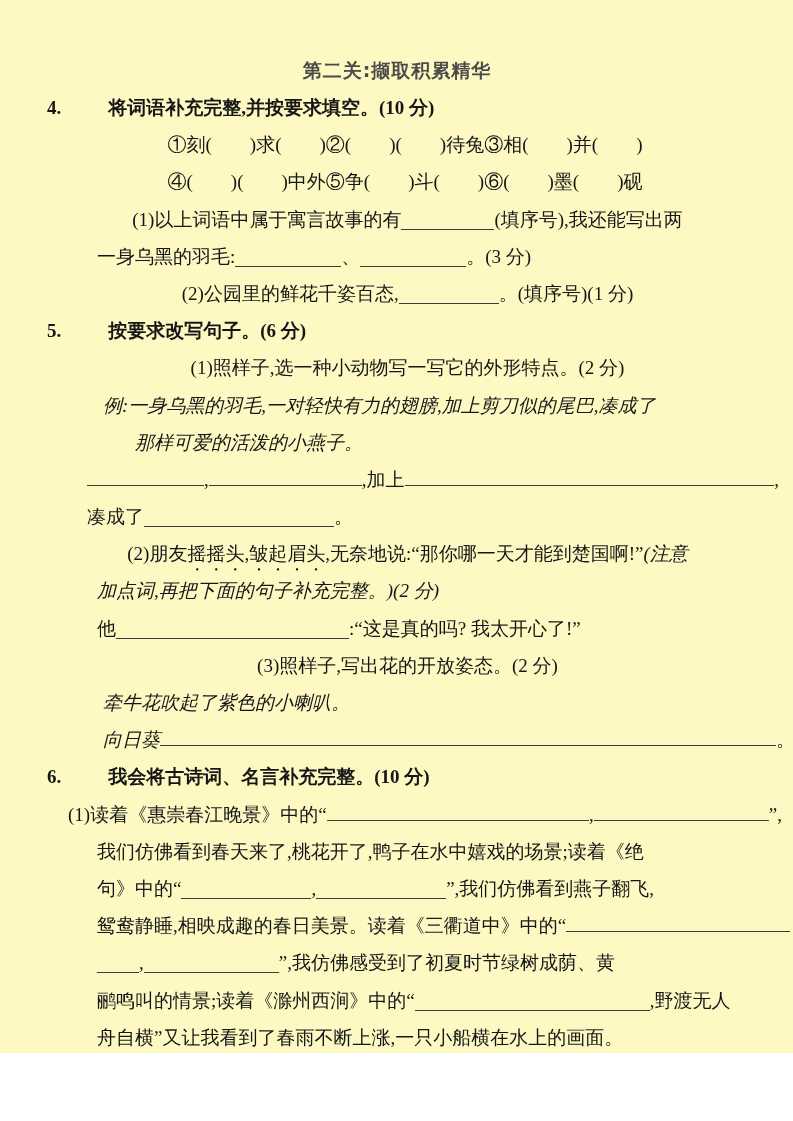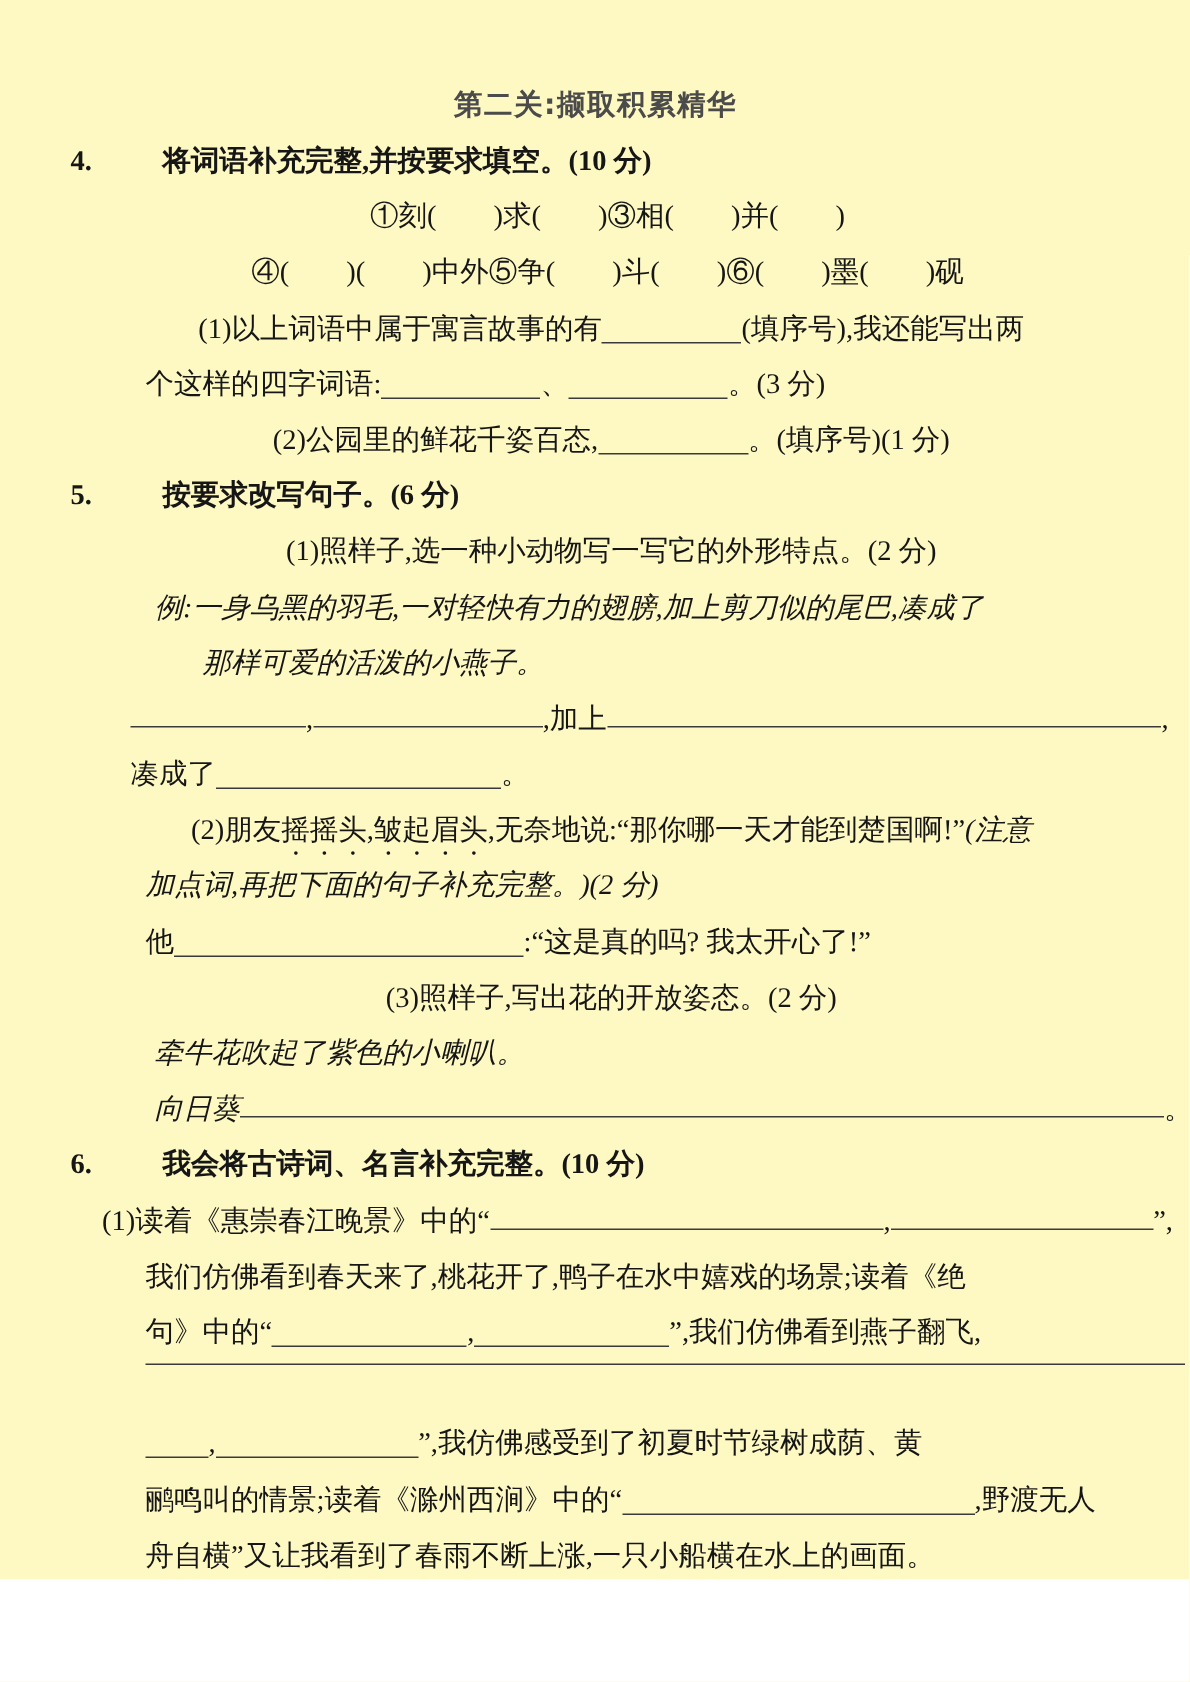--- a/index.html
+++ b/index.html
@@ -62,32 +62,33 @@
 
     <div class="hdr">
       <span>第二关:撷取积累精华</span>
     </div>
 
     <div class="line">
       <span class="qnum">4.</span><span class="qtitle">将词语补充完整,并按要求填空。(10 分)</span>
     </div>
     <div class="line rowspread">
       <span>①刻(　　)求(　　)</span>
+      <span>②(　　)(　　)待兔</span>
       <span>③相(　　)并(　　)</span>
     </div>
     <div class="line rowspread">
       <span>④(　　)(　　)中外</span>
       <span>⑤争(　　)斗(　　)</span>
       <span>⑥(　　)墨(　　)砚</span>
     </div>
     <div class="line ind1">
       <span>(1)</span><span>以上词语中属于寓言故事的有</span><span class="bl" style="width:93px"></span><span>(填序号),我还能写出两</span>
     </div>
     <div class="line ind2">
-      <span>个这样的四字词语:</span><span class="bl" style="width:106px"></span><span>、</span><span class="bl" style="width:106px"></span><span>。(3 分)</span>
+      <span>一身乌黑的羽毛:</span><span class="bl" style="width:106px"></span><span>、</span><span class="bl" style="width:106px"></span><span>。(3 分)</span>
     </div>
     <div class="line ind1">
       <span>(2)</span><span>公园里的鲜花千姿百态,</span><span class="bl" style="width:100px"></span><span>。(填序号)(1 分)</span>
     </div>
 
     <div class="line">
       <span class="qnum">5.</span><span class="qtitle">按要求改写句子。(6 分)</span>
     </div>
     <div class="line ind1">
       <span>(1)</span><span>照样子,选一种小动物写一写它的外形特点。(2 分)</span>
@@ -141,20 +142,21 @@
         <span class="fill" style="flex-grow:1"></span>
         <span>”,</span>
     </div>
     <div class="line ind2">
       <span>我们仿佛看到春天来了,桃花开了,鸭子在水中嬉戏的场景;读着《绝</span>
     </div>
     <div class="line ind2">
       <span>句》中的“</span><span class="bl" style="width:130px"></span><span>,</span><span class="bl" style="width:130px"></span><span>”,我们仿佛看到燕子翻飞,</span>
     </div>
     <div class="line ind2 flexline" style="width:693px">
+      <span>鸳鸯静睡,相映成趣的春日美景。读着《三衢道中》中的“</span>
         <span class="fill"></span>
     </div>
     <div class="line ind2">
       <span class="bl" style="width:42px"></span><span>,</span><span class="bl" style="width:135px"></span><span>”,我仿佛感受到了初夏时节绿树成荫、黄</span>
     </div>
     <div class="line ind2">
       <span>鹂鸣叫的情景;读着《滁州西涧》中的“</span><span class="bl" style="width:235px"></span><span>,野渡无人</span>
     </div>
     <div class="line ind2">
       <span>舟自横”又让我看到了春雨不断上涨,一只小船横在水上的画面。</span>

